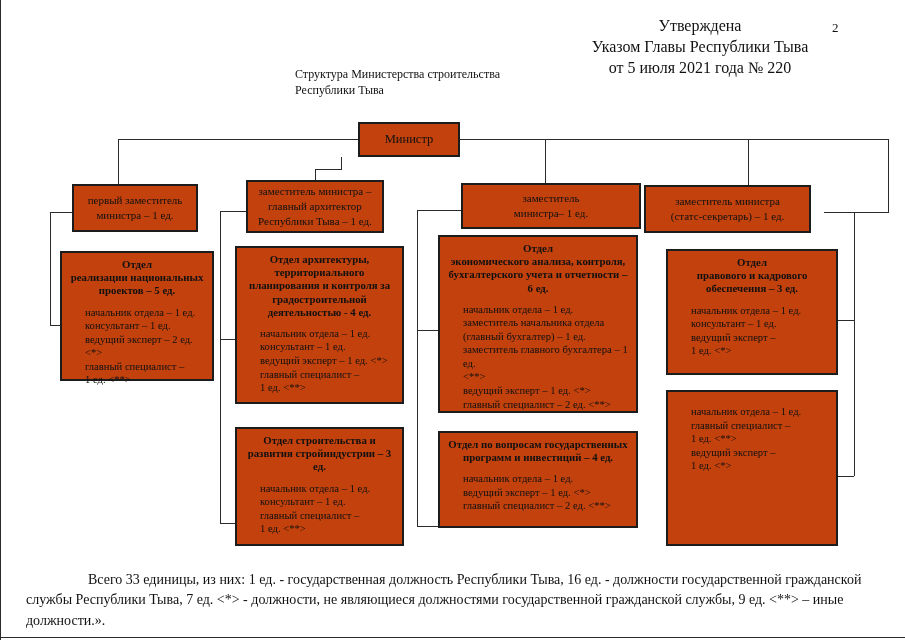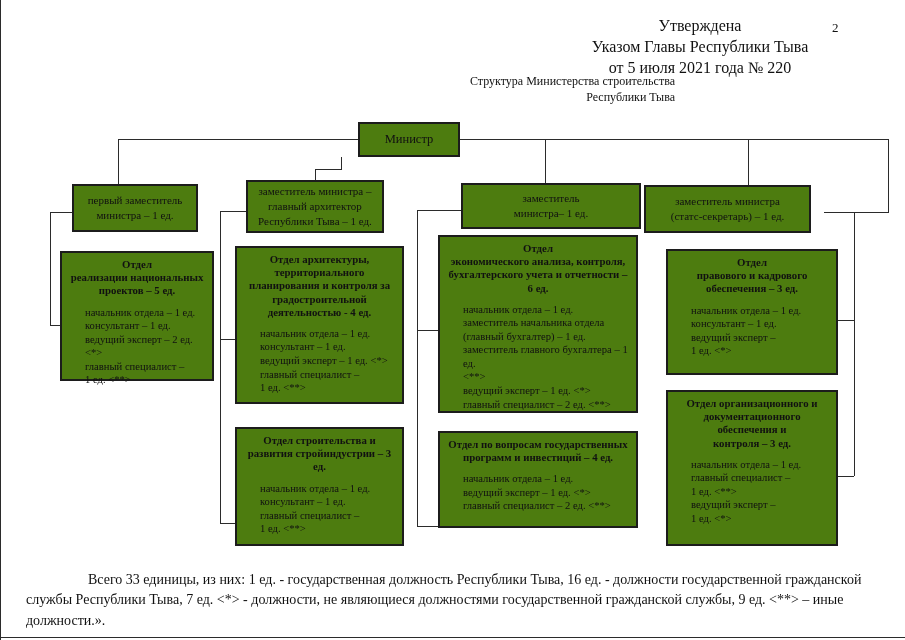--- a/index.html
+++ b/index.html
@@ -1,31 +1,31 @@
 <!DOCTYPE html>
 <html><head>
 <meta charset="utf-8">
 <style>
   html,body{margin:0;padding:0;background:#fff;}
   #page{position:relative;width:905px;height:640px;background:#ffffff;overflow:hidden;
         font-family:"Liberation Serif","DejaVu Serif",serif;color:#111;}
   .pre{white-space:pre-line;}
-  .box{position:absolute;box-sizing:border-box;border:2px solid #1c1c1c;background:#4d7c0f;}
+  .box{position:absolute;box-sizing:border-box;border:2px solid #1c1c1c;background:#c2410c;}
   .dep{display:flex;align-items:center;justify-content:center;text-align:center;
        font-size:11px;line-height:1.35;padding:2px 4px;}
   .minister{display:flex;align-items:center;justify-content:center;text-align:center;
        font-size:12.5px;}
   .dept{padding:5px 7px;}
   .dept-title{font-weight:bold;text-align:center;font-size:10.8px;line-height:1.22;white-space:pre-line;}
   .dept-staff{text-align:left;font-size:10.6px;line-height:1.28;margin-top:8px;white-space:pre-line;margin-left:16px;}
   .line{position:absolute;background:#2b2b2b;}
   .approval{position:absolute;left:560px;top:16px;width:280px;text-align:center;
        font-size:16px;line-height:1.3;}
   .pagenum{position:absolute;left:832px;top:20px;font-size:13px;}
-  .doctitle{position:absolute;left:295px;top:74px;width:380px;text-align:right;
+  .doctitle{position:absolute;left:295px;top:67px;width:380px;text-align:left;
        font-size:12px;line-height:1.3;}
   .footnote{position:absolute;left:26px;top:570px;width:858px;font-size:14px;
        line-height:1.45;text-indent:62px;}
 </style>
 </head>
 <body>
 
 <div id="page">
 
   <div class="approval pre">Утверждена
@@ -119,24 +119,20 @@
 
     <div class="box dept" style="left:438px;top:431px;width:200px;height:97px">
       <div class="dept-title">Отдел по вопросам государственных
 программ и инвестиций – 4 ед.</div>
       <div class="dept-staff">начальник отдела – 1 ед.
 ведущий эксперт – 1 ед. &lt;*&gt;
 главный специалист – 2 ед. &lt;**&gt;</div>
     </div>
 
     <div class="box dept" style="left:666px;top:390px;width:172px;height:156px">
-      <div class="dept-title">Отдел организационного и
-документационного
-обеспечения и
-контроля – 3 ед.</div>
       <div class="dept-staff">начальник отдела – 1 ед.
 главный специалист –
 1 ед. &lt;**&gt;
 ведущий эксперт –
 1 ед. &lt;*&gt;</div>
     </div>
 
     <div class="line" style="left:118px;top:139px;width:240px;height:1px"></div>
     <div class="line" style="left:118px;top:139px;width:1px;height:45px"></div>
     <div class="line" style="left:341px;top:157px;width:1px;height:13px"></div>

